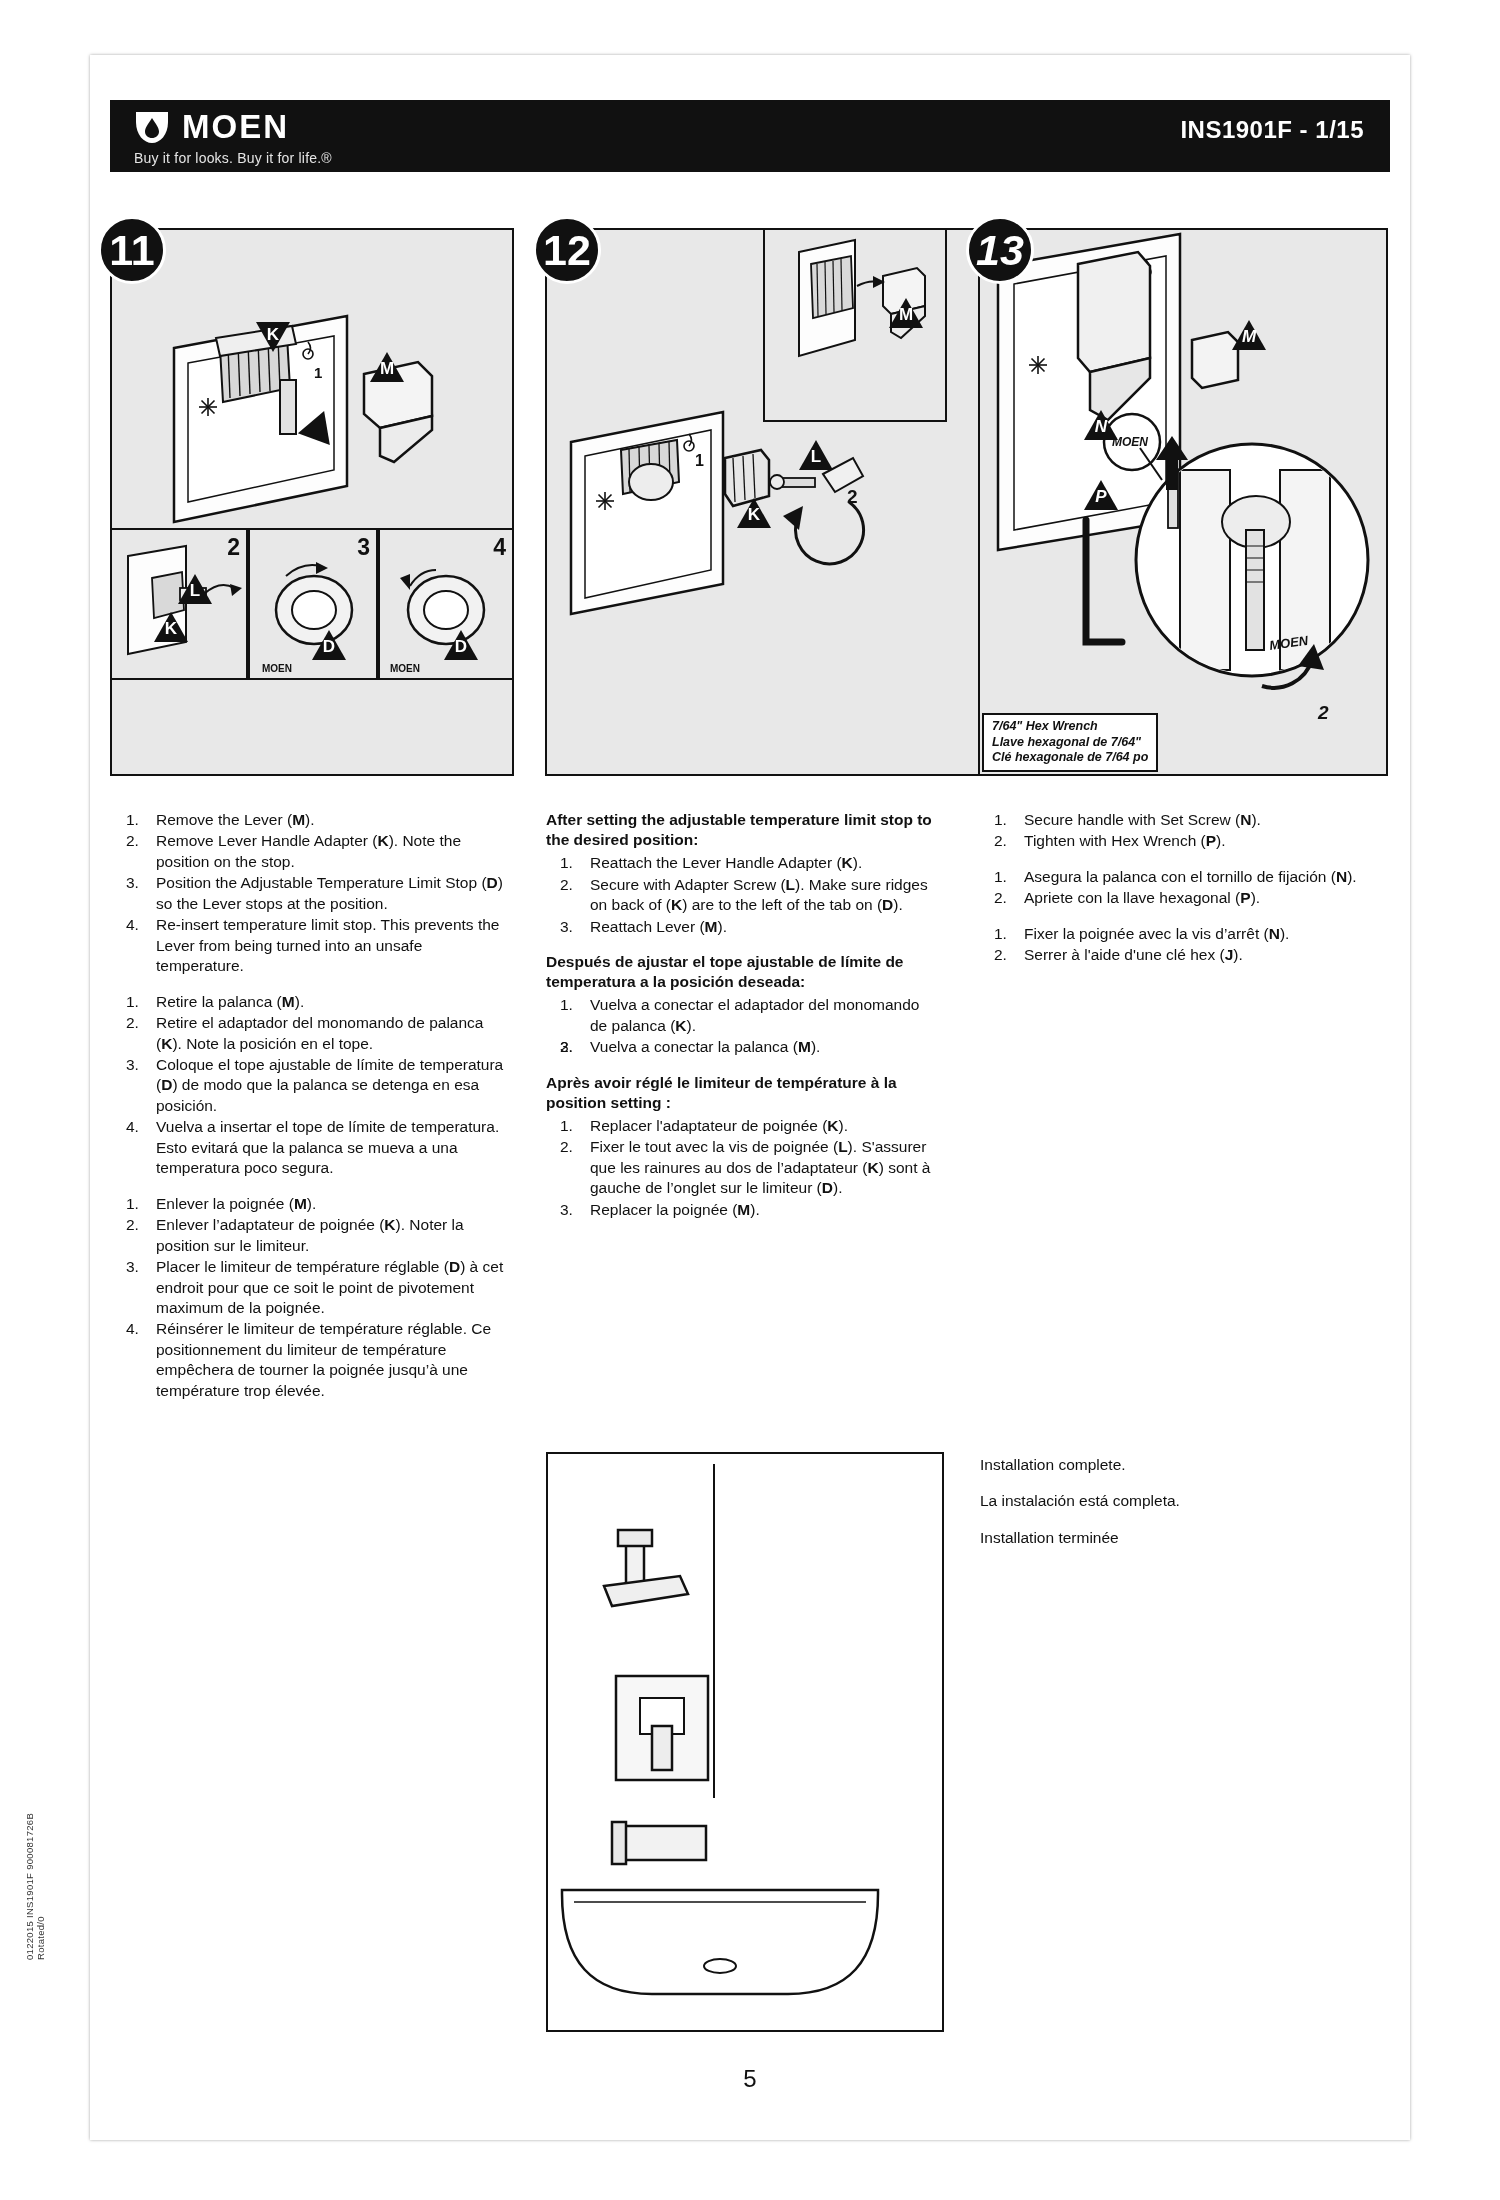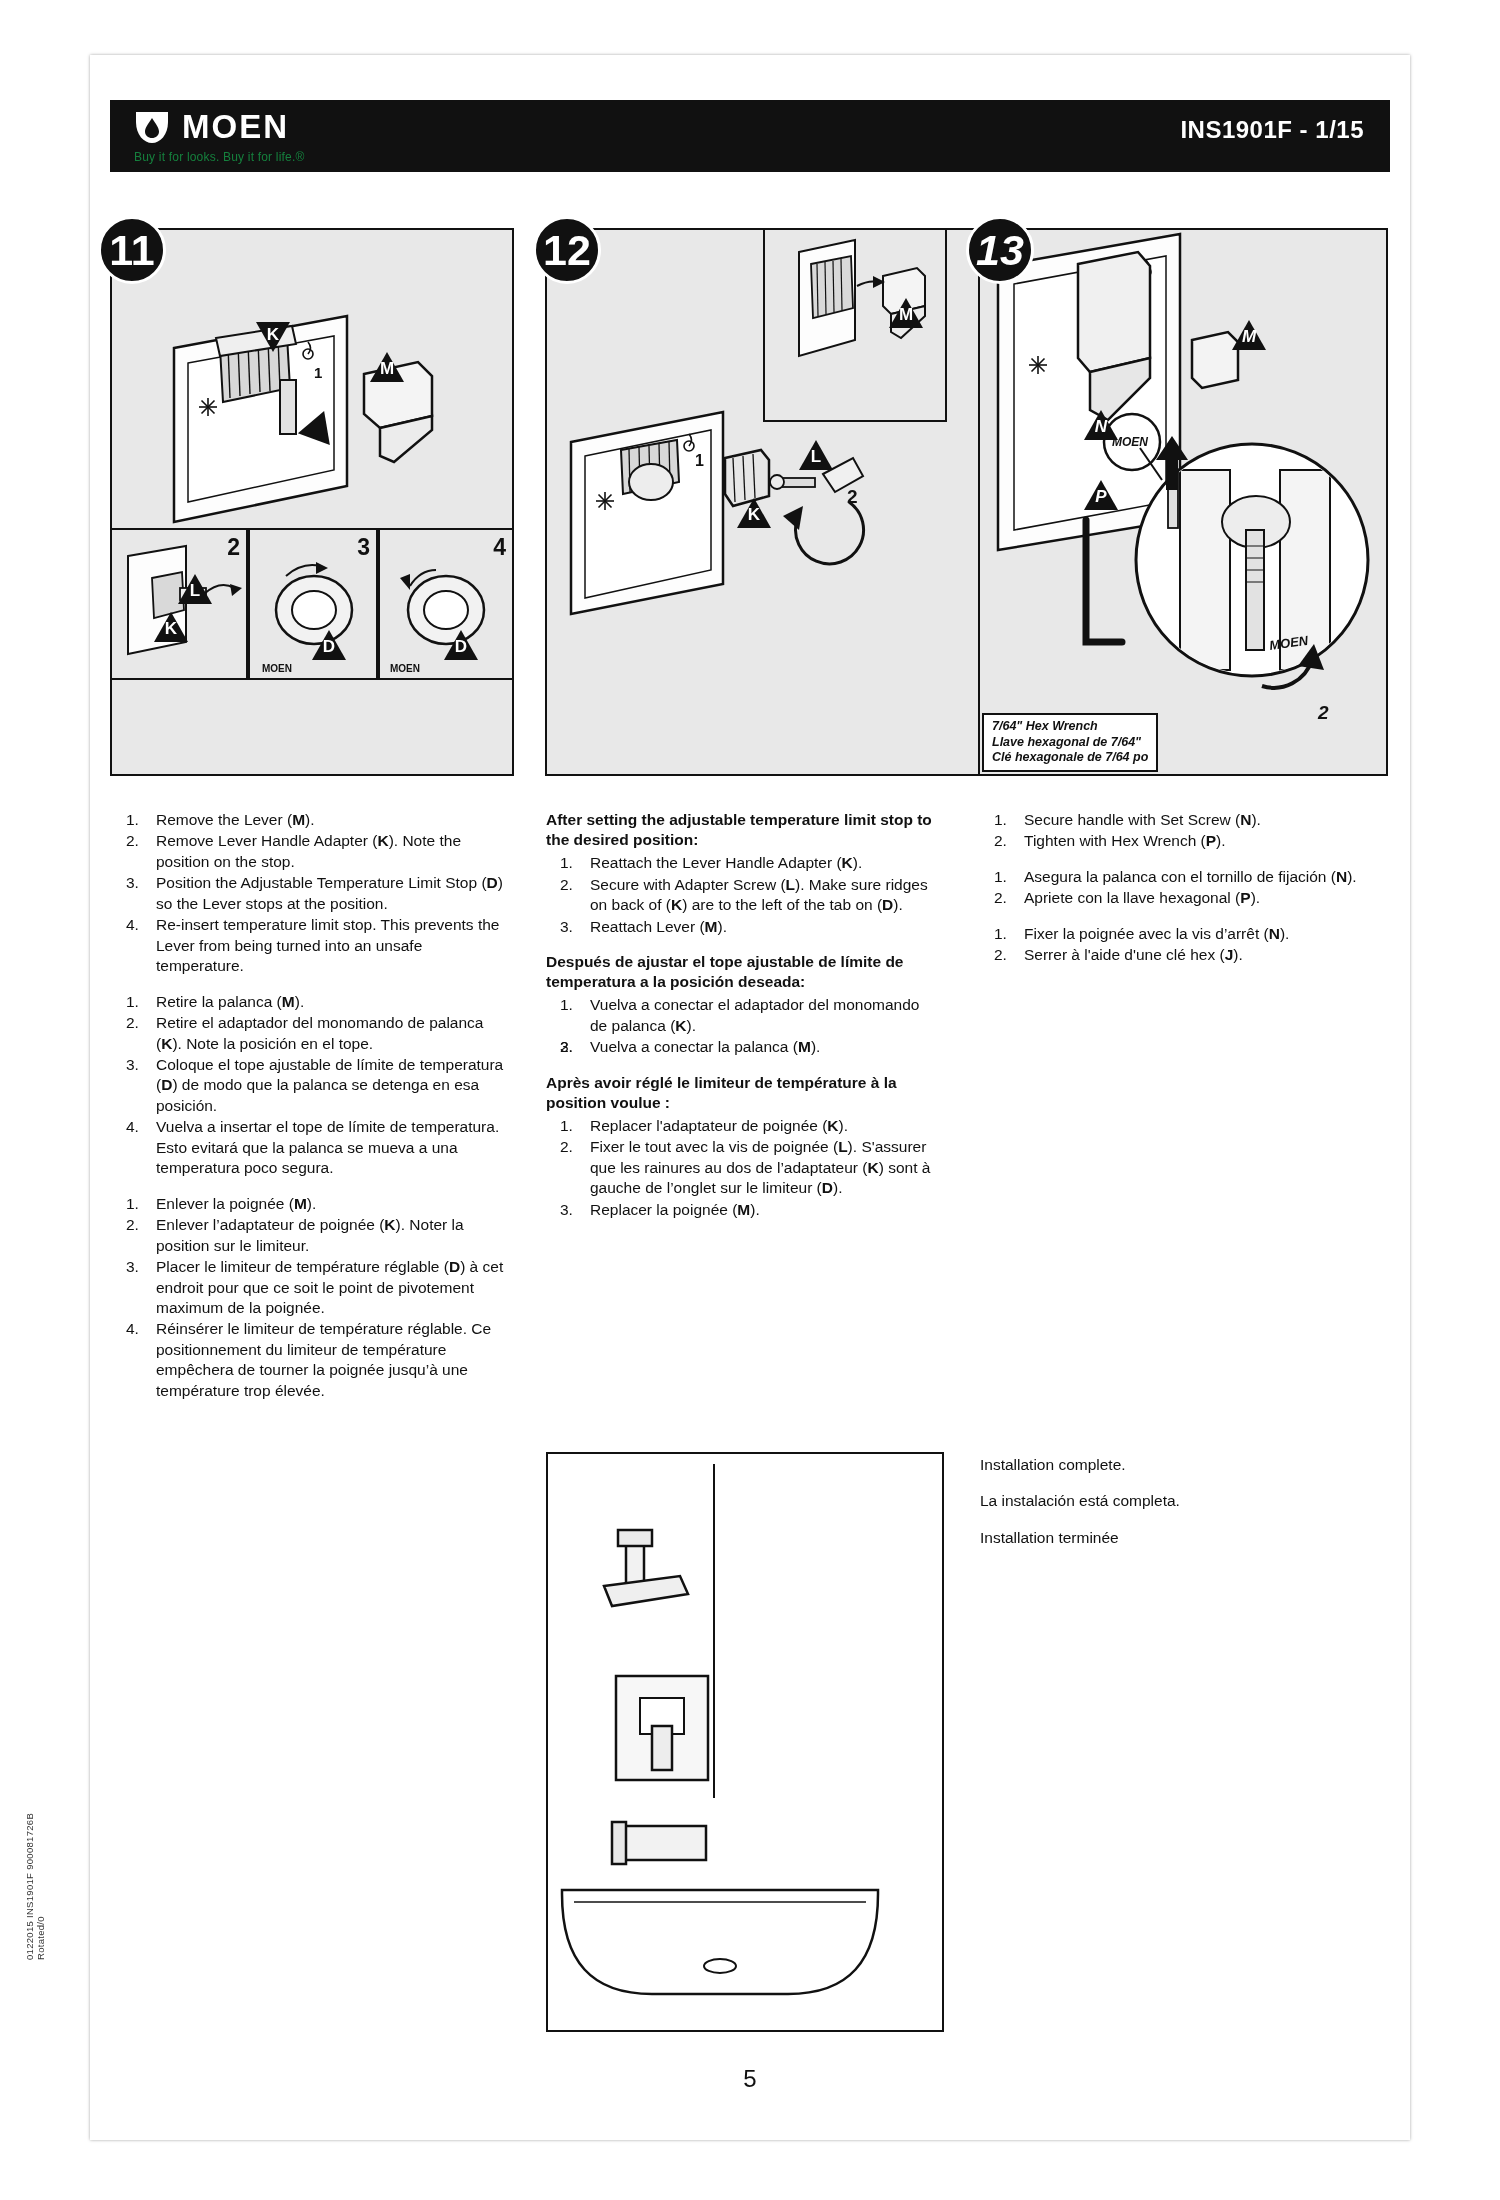--- a/index.html
+++ b/index.html
@@ -19,21 +19,21 @@
   }
   
   .header{
     position:absolute;left:110px;top:100px;width:1280px;height:72px;
     background:#111111;color:#ffffff;
   }
   .logo-wrap{position:absolute;left:22px;top:8px;display:flex;align-items:center;gap:10px;}
   .logo-mark{width:40px;height:38px;position:relative;}
   .logo-mark svg{display:block;}
   .logo-text{font-size:33px;font-weight:bold;letter-spacing:2px;font-family:"Liberation Sans",sans-serif;}
-  .tagline{position:absolute;left:24px;top:50px;font-size:12px;color:#15803d;letter-spacing:.2px;}
+  .tagline{position:absolute;left:24px;top:50px;font-size:14px;color:#e5e5e5;letter-spacing:.2px;}
   .doc-code{
     position:absolute;right:26px;top:16px;font-size:24px;font-weight:bold;letter-spacing:.5px;
   }
   
   .fig{
     position:absolute;background:#e8e8e8;border:2px solid #111;box-sizing:border-box;
   }
   .fig-11{left:110px;top:228px;width:404px;height:548px;}
   .fig-12{left:545px;top:228px;width:472px;height:548px;}
   .fig-13{left:978px;top:228px;width:410px;height:548px;font-style:italic;}
@@ -388,21 +388,21 @@
       <li><span class="n">3.</span><span>Reattach Lever (<b>M</b>).</span></li>
     </ol>
     <div class="blockgap"></div>
     <div class="bold-head">Después de ajustar el tope ajustable de límite de temperatura a la posición deseada:</div>
     <ol class="numlist">
       <li><span class="n">1.</span><span>Vuelva a conectar el adaptador del monomando de palanca (<b>K</b>).</span></li>
       <li><span class="n">2.</span></li>
       <li><span class="n">3.</span><span>Vuelva a conectar la palanca (<b>M</b>).</span></li>
     </ol>
     <div class="blockgap"></div>
-    <div class="bold-head">Après avoir réglé le limiteur de température à la position voulue :</div>
+    <div class="bold-head">Après avoir réglé le limiteur de température à la position setting :</div>
     <ol class="numlist">
       <li><span class="n">1.</span><span>Replacer l'adaptateur de poignée (<b>K</b>).</span></li>
       <li><span class="n">2.</span><span>Fixer le tout avec la vis de poignée (<b>L</b>). S'assurer que les rainures au dos de l’adaptateur (<b>K</b>) sont à gauche de l’onglet sur le limiteur (<b>D</b>).</span></li>
       <li><span class="n">3.</span><span>Replacer la poignée (<b>M</b>).</span></li>
     </ol>
   </div>
 
   <div class="col col-3">
     <ol class="numlist">
       <li><span class="n">1.</span><span>Secure handle with Set Screw (<b>N</b>).</span></li>

